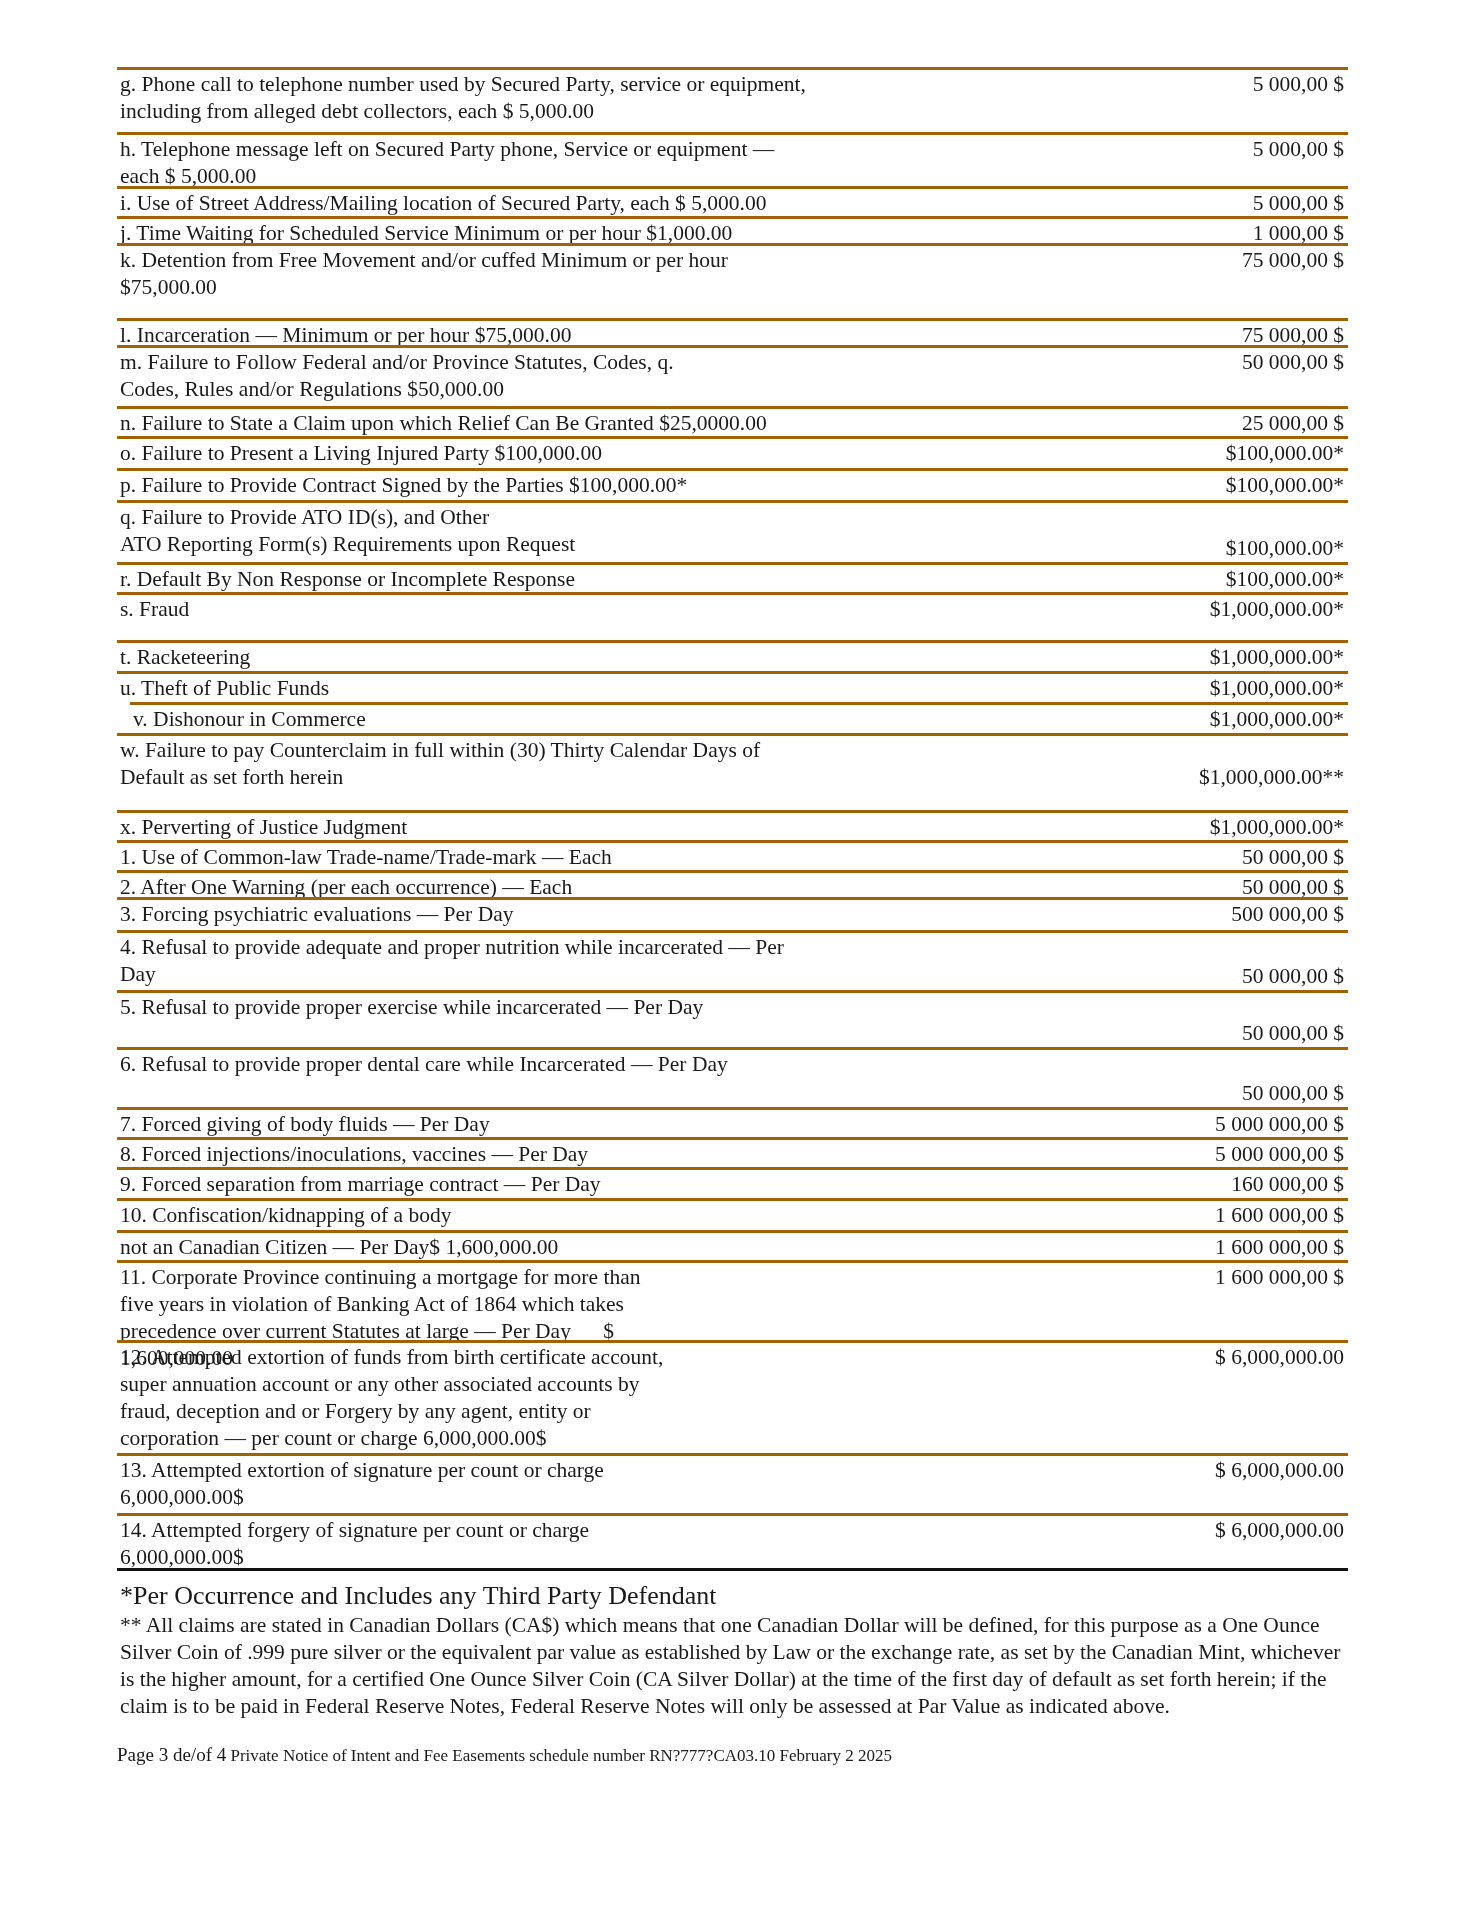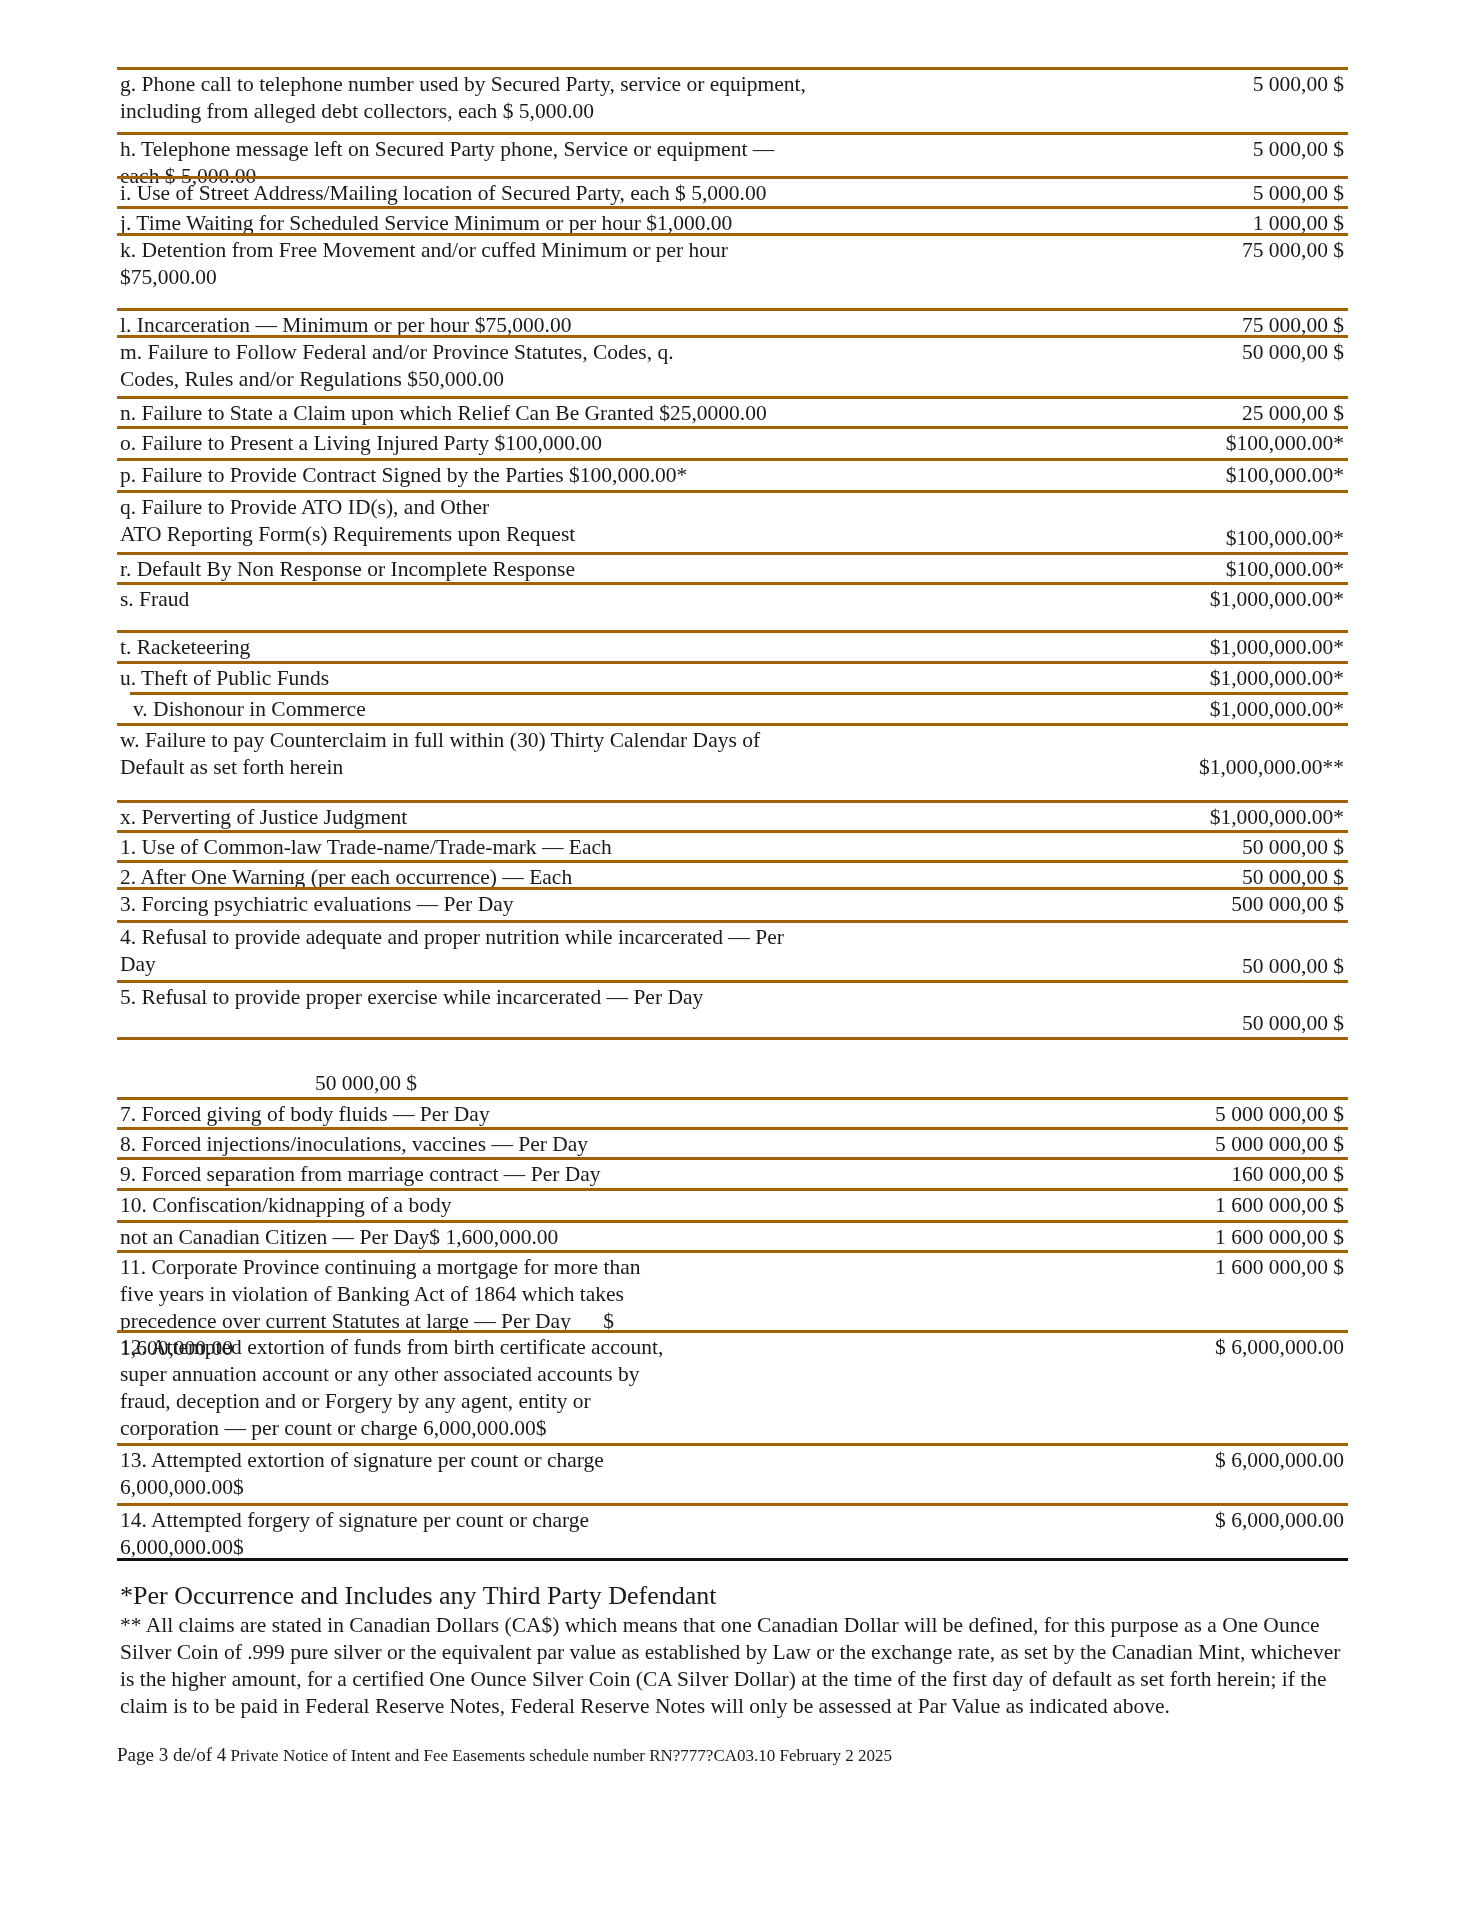--- a/index.html
+++ b/index.html
@@ -18,21 +18,21 @@
 </head>
 <body>
 
 <div class="page">
   <div class="table" id="fee-table">
       <div class="row" style="height: 65px;">
         <div class="desc">g. Phone call to telephone number used by Secured Party, service or equipment,
 including from alleged debt collectors, each $ 5,000.00</div>
         <div class="amt">5 000,00 $</div>
       </div>
-      <div class="row" style="height: 44px;">
+      <div class="row" style="height: 54px;">
         <div class="desc">h. Telephone message left on Secured Party phone, Service or equipment —
 each $ 5,000.00</div>
         <div class="amt">5 000,00 $</div>
       </div>
       <div class="row" style="height: 30px;">
         <div class="desc">i. Use of Street Address/Mailing location of Secured Party, each $ 5,000.00</div>
         <div class="amt">5 000,00 $</div>
       </div>
       <div class="row" style="height: 27px;">
         <div class="desc">j. Time Waiting for Scheduled Service Minimum or per hour $1,000.00</div>
@@ -113,20 +113,21 @@
       <div class="row" style="height: 60px;">
         <div class="desc">4. Refusal to provide adequate and proper nutrition while incarcerated — Per
 Day</div>
         <div class="amt" style="align-self: flex-end;">50 000,00 $</div>
       </div>
       <div class="row" style="height: 57px;">
         <div class="desc">5. Refusal to provide proper exercise while incarcerated — Per Day</div>
         <div class="amt" style="align-self: flex-end;">50 000,00 $</div>
       </div>
       <div class="row" style="height: 60px;">
+        <div class="desc">6. Refusal to provide proper dental care while Incarcerated — Per Day</div>
         <div class="amt" style="align-self: flex-end;">50 000,00 $</div>
       </div>
       <div class="row" style="height: 30px;">
         <div class="desc">7. Forced giving of body fluids — Per Day</div>
         <div class="amt">5 000 000,00 $</div>
       </div>
       <div class="row" style="height: 30px;">
         <div class="desc">8. Forced injections/inoculations, vaccines — Per Day</div>
         <div class="amt">5 000 000,00 $</div>
       </div>

